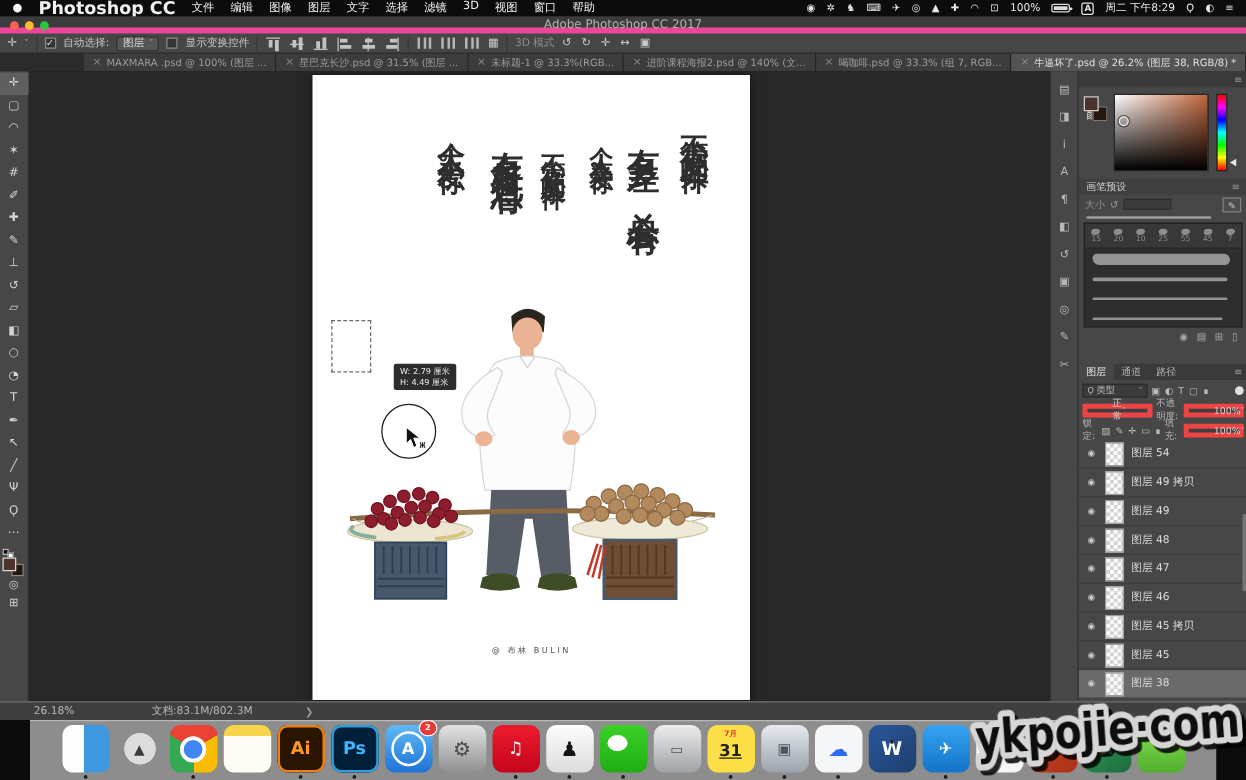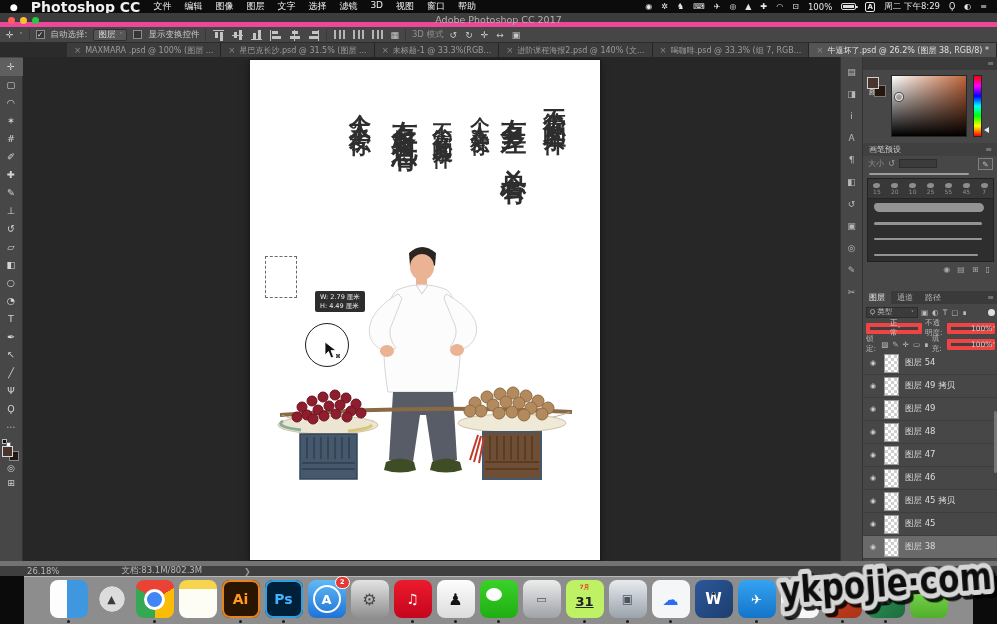--- a/index.html
+++ b/index.html
@@ -162,21 +162,21 @@
   .lrow.active{background:#6a6a6a;}
   .eyeg{font-size:7px;color:#cccccc;width:10px;text-align:center;}
   .thumb{width:15px;height:19px;background-color:#fff;border:1px solid #9a9a9a;
     background-image:linear-gradient(45deg,#cfcfcf 25%,transparent 25%,transparent 75%,#cfcfcf 75%),
       linear-gradient(45deg,#cfcfcf 25%,transparent 25%,transparent 75%,#cfcfcf 75%);
     background-position:0 0,3px 3px;background-size:6px 6px;}
   .lname{font-size:8.5px;color:#dcdcdc;white-space:nowrap;}
   .scrollthumb{position:absolute;right:1px;top:120px;width:3px;height:62px;background:#767676;border-radius:2px;}
 
   
-  .statusbar{position:absolute;left:0;top:561px;width:997px;height:15px;background:#3f3f3f;border-top:5px solid #737373;
+  .statusbar{position:absolute;left:0;top:561px;width:997px;height:15px;background:#3f3f3f;border-top:1px solid #737373;
     display:flex;align-items:center;font-size:8.5px;color:#b8b8b8;}
   .sb-zoom{margin-left:27px;}
   .sb-doc{margin-left:62px;}
   .sb-arrow{margin-left:42px;color:#9a9a9a;font-size:8px;}
 
   
   .dockzone{position:absolute;left:0;top:576px;width:997px;height:48px;background:#0b0b0b;}
   .dock-bar{position:absolute;left:24px;right:24px;top:0;height:48px;background:rgba(152,152,152,.93);
     border-top:1px solid rgba(225,225,225,.5);display:flex;align-items:flex-start;justify-content:center;
     gap:5px;padding-top:3px;}
@@ -199,21 +199,21 @@
   .dk-app-store{background:linear-gradient(#5fb9f5,#1f72d8);font-size:13px;}
   .dk-app-store::before{content:"";position:absolute;width:24px;height:24px;border:2px solid #fff;border-radius:50%;}
   .dk-app-store .dock-glyph{position:relative;}
   .dk-settings{background:linear-gradient(#e3e3e3,#8f8f8f);color:#4a4a4a;font-size:16px;}
   .dk-netease-music{background:linear-gradient(#ec1b2e,#c5051c);font-size:14px;}
   .dk-qq{background:linear-gradient(#fdfdfd,#dcdcdc);color:#141414;font-size:16px;}
   .dk-wechat{background:linear-gradient(#3ad128,#1fae13);}
   .dk-wechat::before{content:"";position:absolute;left:6px;top:8px;width:16px;height:13px;background:#fff;border-radius:50%;}
   .dk-wechat::after{content:"";position:absolute;right:6px;bottom:8px;width:11px;height:9px;background:#fff;border-radius:50%;}
   .dk-printer{background:linear-gradient(#ececec,#9fa3a7);color:#555;font-size:11px;}
-  .dk-calendar{background:#bef264;color:#222;font-size:13px;text-decoration:underline;}
+  .dk-calendar{background:#fde047;color:#222;font-size:13px;text-decoration:underline;}
   .dk-calendar .dock-glyph{margin-top:5px;}
   .dk-photos{background:linear-gradient(#e7ebef,#9aa2ab);color:#4a5560;font-size:12px;}
   .dk-baidu-netdisk{background:#f4f6f8;color:#2a6df4;font-size:16px;}
   .dk-word{background:linear-gradient(135deg,#2b579a,#1d3e6e);font-size:15px;}
   .dk-word::after{content:"";position:absolute;right:5px;top:12px;width:8px;height:13px;
     background:repeating-linear-gradient(#fff 0 1.5px,rgba(0,0,0,0) 1.5px 4px);}
   .dk-thunder{background:linear-gradient(#35a3f1,#1374c9);font-size:13px;}
   .dk-xmind{background:#f7f7f7;color:#1765c0;font-size:14px;}
   .dk-powerpoint{background:linear-gradient(135deg,#d04423,#a93217);}
   .dk-excel{background:linear-gradient(135deg,#2e9e5b,#1d6b3d);}
@@ -452,20 +452,21 @@
           <path d="M231,376 l-7,26 M234,377 l-5,26 M228,375 l-8,25" stroke="#c0392b" stroke-width="2" fill="none"></path>
         </svg>
         <div>
             <div class="vcol">不管你的条件</div>
             <div class="vcol">有多差 总会有</div>
             <div class="vcol">个人在爱你。</div>
             <div class="vcol">不管你的条件</div>
             <div class="vcol">有多好也总有</div>
             <div class="vcol">个人不爱你。</div>
           </div>
+        <div class="credit1">@ 布林 BULIN</div>
       </div>
       <div class="marquee"></div>
       <div class="meas-tip">
         <div>W: 2.79 厘米</div>
         <div>H: 4.49 厘米</div>
       </div>
       <div class="sel-circle"></div>
       <svg class="cursor" width="18" height="20">
         <polygon points="2,1 2,14 5.5,10.5 8,17 10.5,15.8 8,9.5 13,9.5" fill="#111" stroke="#fff" stroke-width="0.8"></polygon>
         <path d="M13,15 h4 M15,13 v4 M13.8,13.8 l-0.8,-0.8 M16.2,13.8 l0.8,-0.8 M13.8,16.2 l-0.8,0.8 M16.2,16.2 l0.8,0.8" stroke="#111" stroke-width="1" fill="none"></path>

